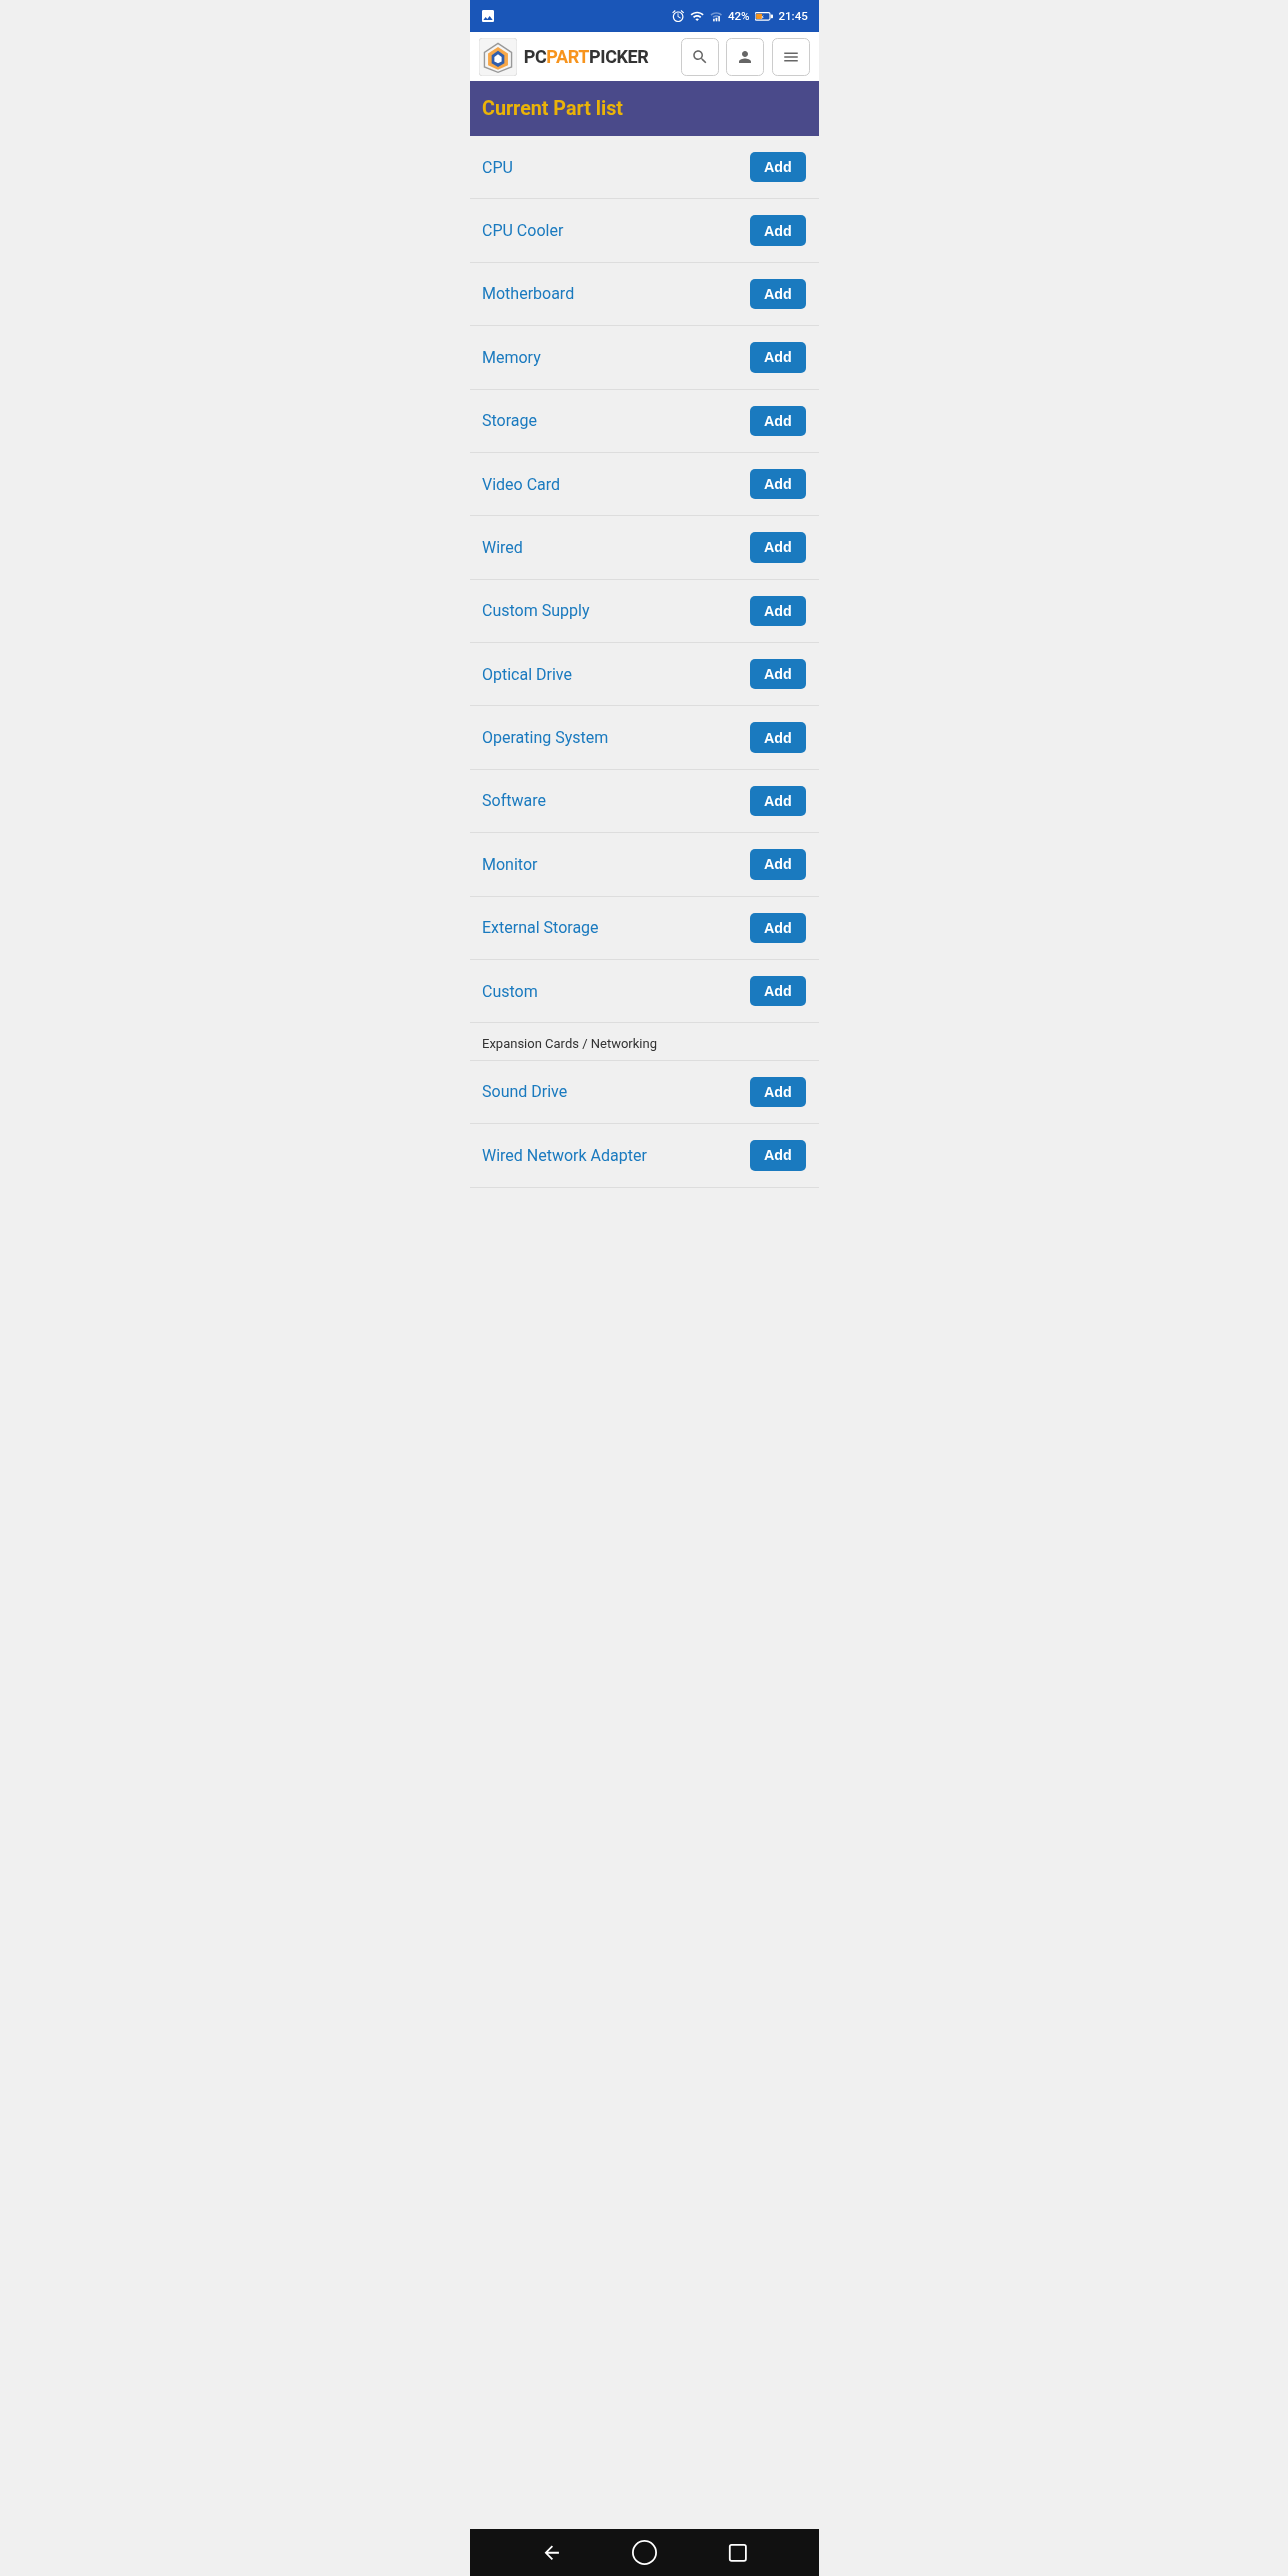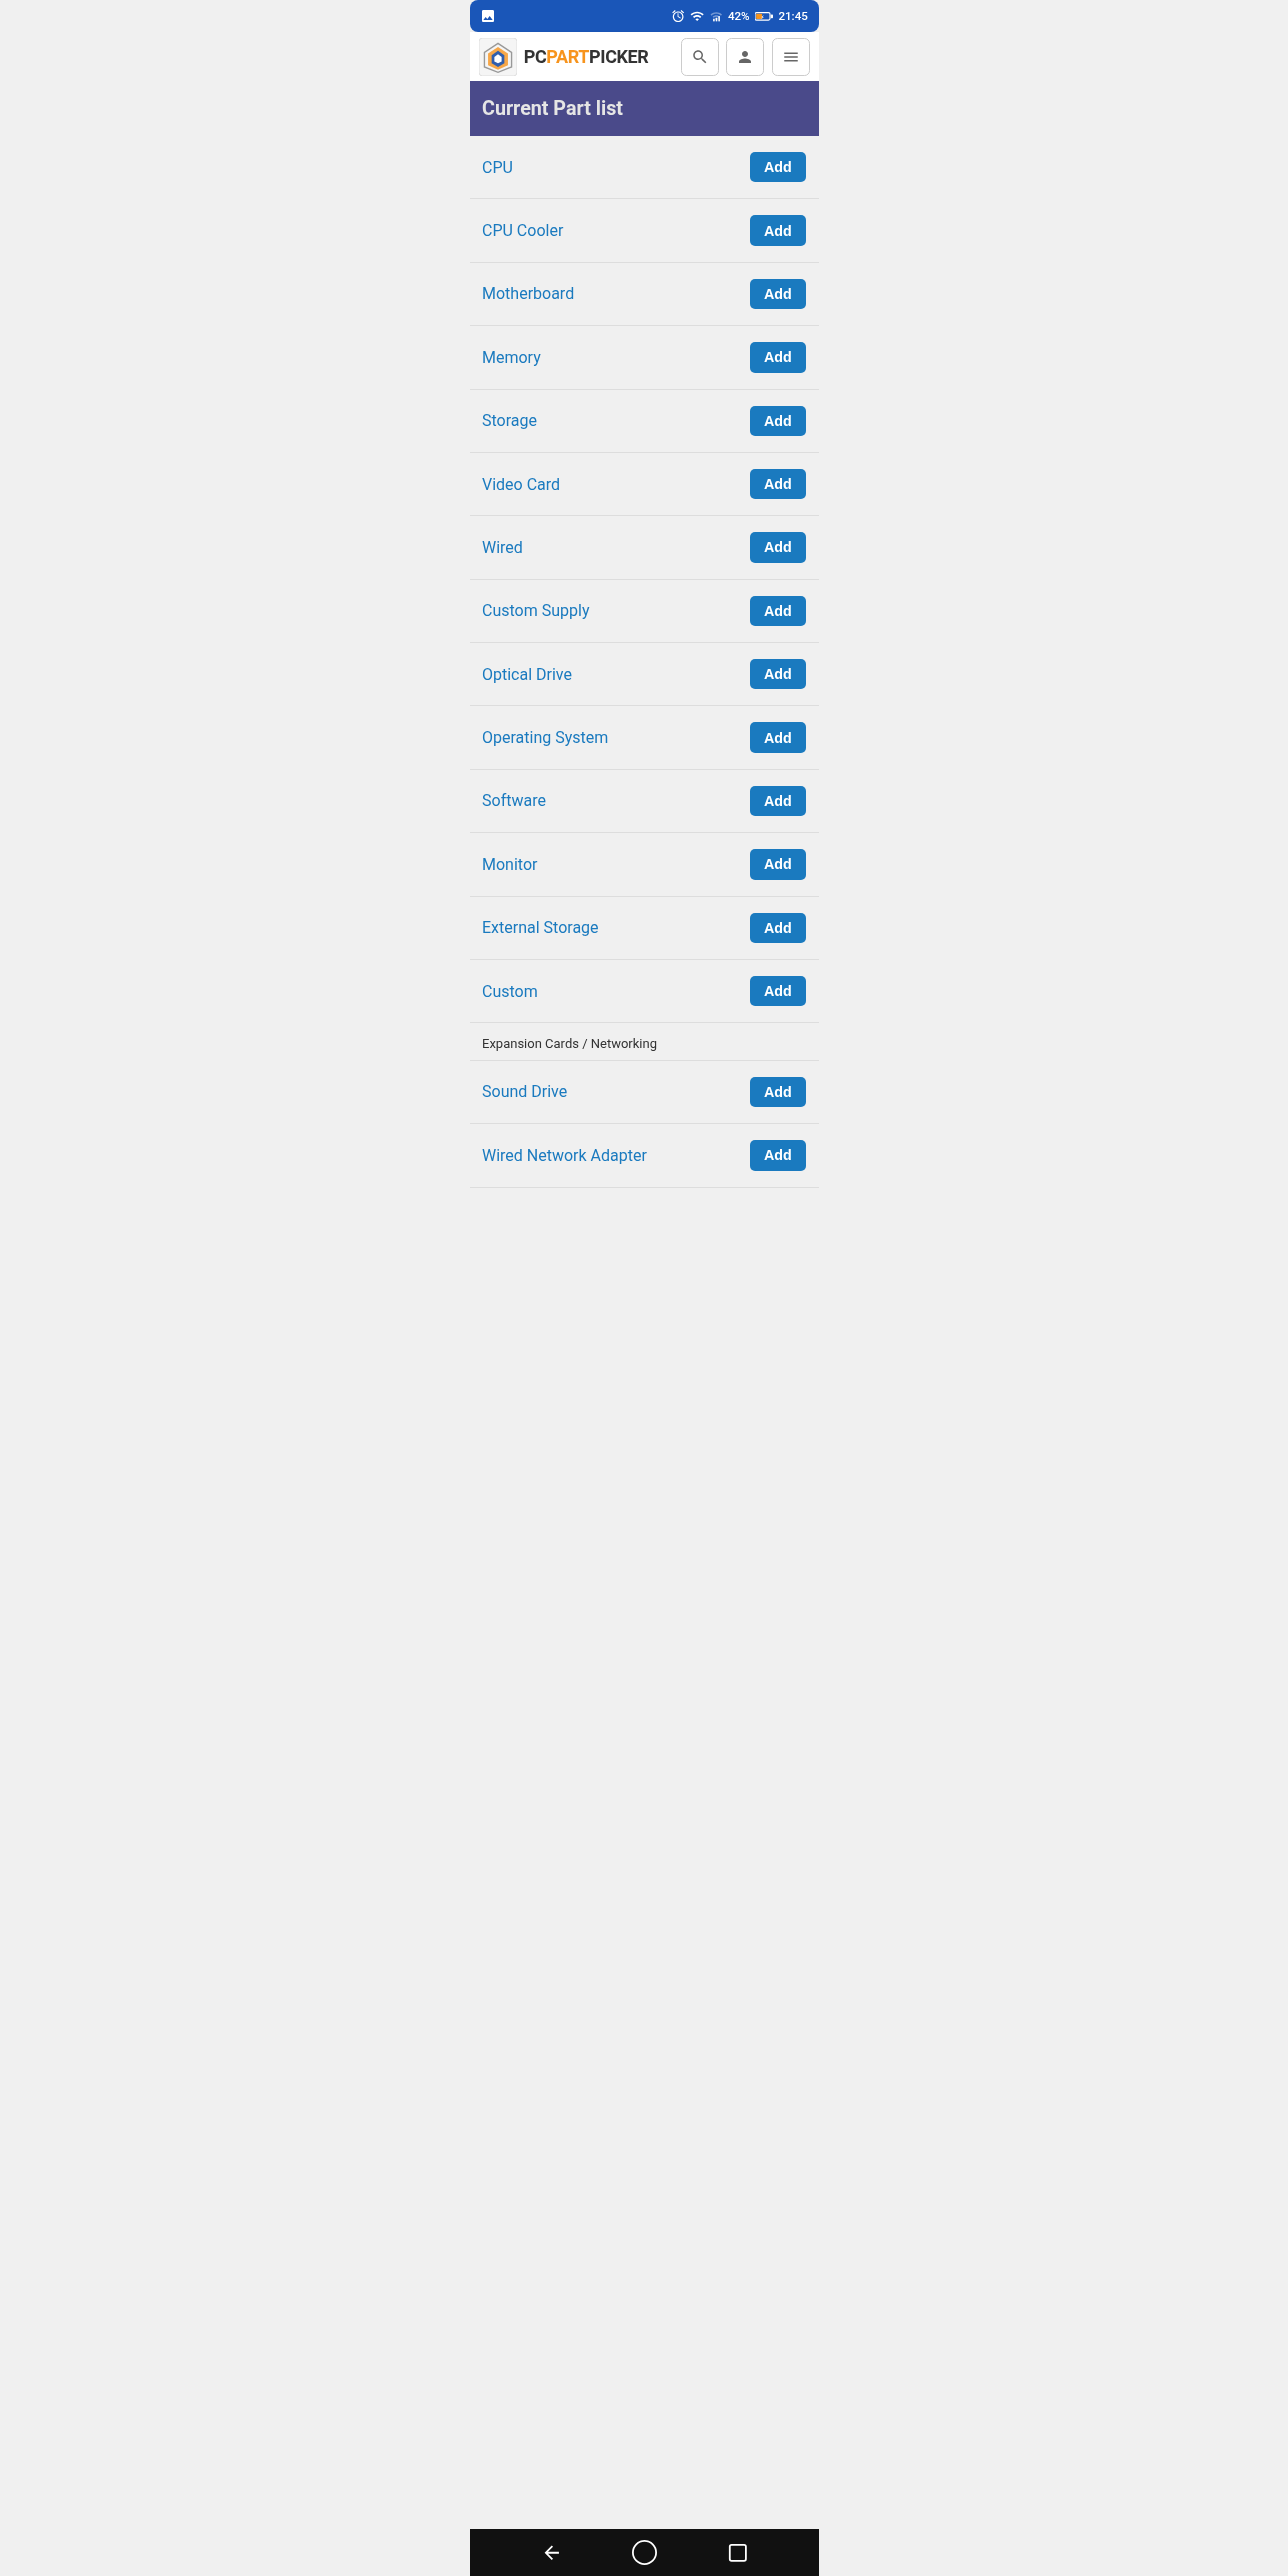--- a/index.html
+++ b/index.html
@@ -18,21 +18,20 @@
     
     .status-bar {
       background: #1a56b8;
       color: white;
       display: flex;
       justify-content: space-between;
       align-items: center;
       padding: 5.4px 10.7px;
       height: 32px;
       font-size: 11.6px;
-      border-radius: 8px;
     }
     .status-left { display: flex; align-items: center; gap: 3.6px; }
     .status-right { display: flex; align-items: center; gap: 5.4px; font-weight: 500; }
 
     
     .header {
       background: white;
       display: flex;
       align-items: center;
       padding: 7.2px 9px;
@@ -73,21 +72,21 @@
       justify-content: center;
       cursor: pointer;
     }
 
     
     .banner {
       background: #4a4a8a;
       padding: 16px 12.5px;
     }
     .banner-title {
-      color: #e5e5e5;
+      color: #eab308;
       font-size: 19.7px;
       font-weight: 700;
     }
 
     
     .part-list {
       background: #f0f0f0;
       flex: 1;
     }
     .part-item {

